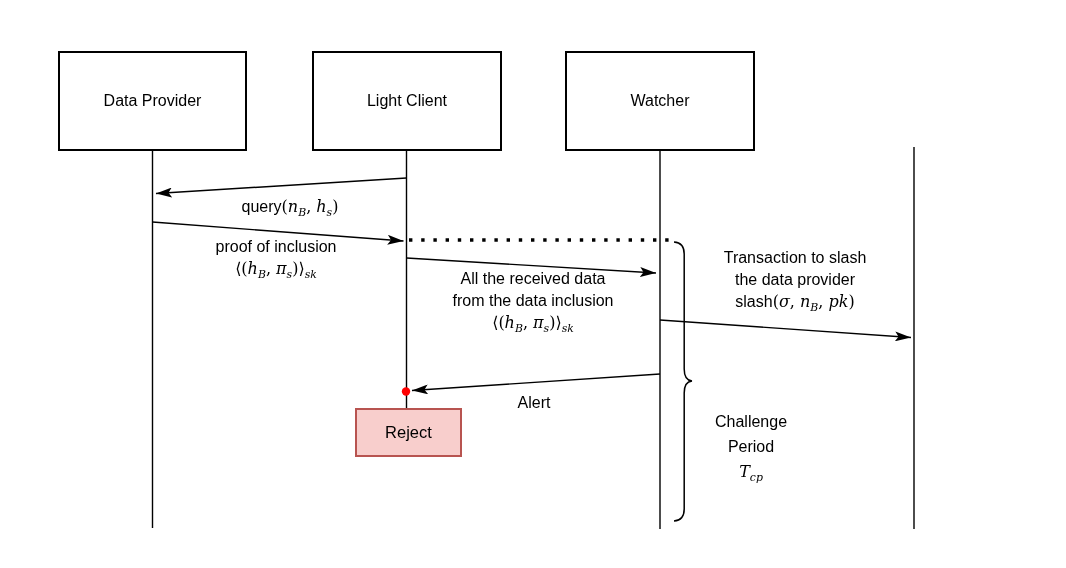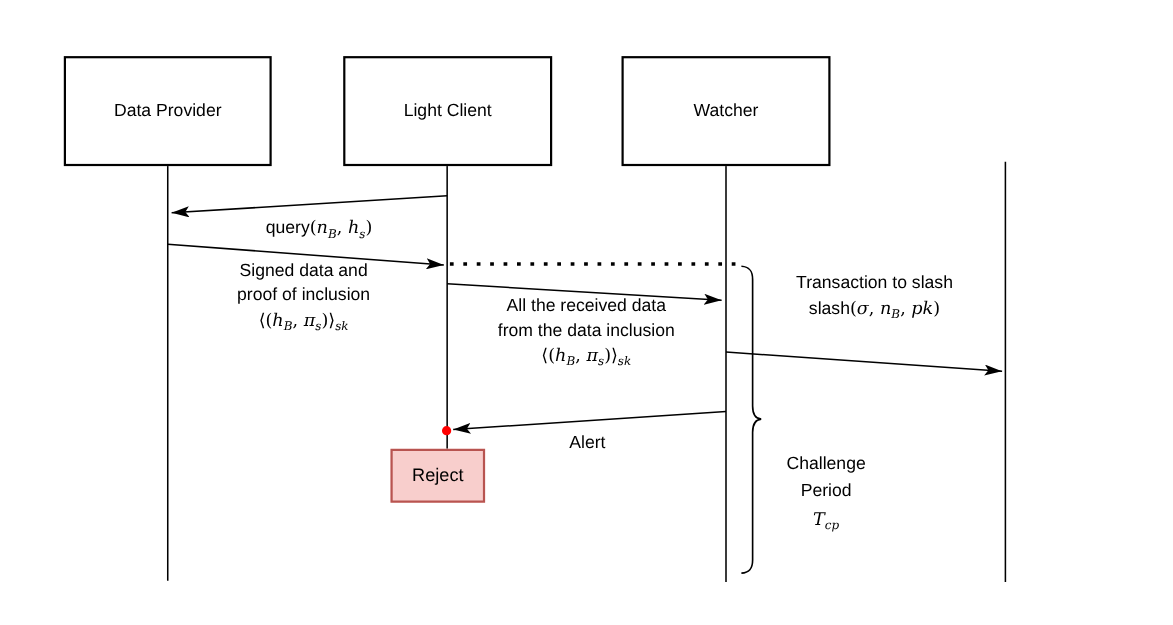--- a/index.html
+++ b/index.html
@@ -18,21 +18,21 @@
     display:flex;align-items:center;justify-content:center;
     font-size:16px;
   }
   .lbl{position:absolute;text-align:center;transform:translateX(-50%);white-space:nowrap;font-size:16px;line-height:22px;}
   .math{font-family:"DejaVu Serif","Liberation Serif",serif;font-size:16px;}
   .mi{font-family:"DejaVu Serif","Liberation Serif",serif;font-style:italic;}
   .mp{font-family:"DejaVu Serif","Liberation Serif",serif;font-style:normal;}
   .sf{font-family:"Liberation Sans",sans-serif;font-style:normal;}
   sub{font-size:0.68em;line-height:0;font-style:italic;font-family:"DejaVu Serif","Liberation Serif",serif;}
   #reject-box{
-    position:absolute;left:355px;top:408px;width:86px;height:49px;
+    position:absolute;left:355px;top:408px;width:107px;height:49px;
     box-sizing:border-box;background:#f8cecc;border:2px solid #b85450;
     display:flex;align-items:center;justify-content:center;font-size:16.5px;
   }
   #challenge-label{line-height:25px;}
 </style>
 </head>
 <body>
 
 <div id="canvas">
 
@@ -68,37 +68,37 @@
   </div>
   <div class="actor" style="left:565px;width:190px;">
     <span>Watcher</span>
   </div>
 
   <div class="lbl" style="left:290px;top:196px;">
     <span class="sf">query</span><span class="mp">(</span><span class="mi">n</span><sub>B</sub><span class="mp">, </span><span class="mi">h</span><sub>s</sub><span class="mp">)</span>
   </div>
 
   <div class="lbl" style="left:276px;top:236px;">
-    <div>Signed data and</div>
     <div>proof of inclusion</div>
     <div class="math">
       <span class="mp">⟨(</span><span class="mi">h</span><sub>B</sub><span class="mp">, </span><span class="mi">π</span><sub>s</sub><span class="mp">)⟩</span><sub>sk</sub>
     </div>
   </div>
 
   <div class="lbl" style="left:533px;top:268px;">
     <div>All the received data</div>
     <div>from the data inclusion</div>
     <div class="math">
       <span class="mp">⟨(</span><span class="mi">h</span><sub>B</sub><span class="mp">, </span><span class="mi">π</span><sub>s</sub><span class="mp">)⟩</span><sub>sk</sub>
     </div>
   </div>
 
   <div class="lbl" style="left:795px;top:247px;">
     <div>Transaction to slash</div>
+    <div>the data provider</div>
     <div class="math">
       <span class="sf">slash</span><span class="mp">(</span><span class="mi">σ</span><span class="mp">, </span><span class="mi">n</span><sub>B</sub><span class="mp">, </span><span class="mi">pk</span><span class="mp">)</span>
     </div>
   </div>
 
   <div class="lbl" style="left:534px;top:392px;">Alert</div>
 
   <div class="lbl" id="challenge-label" style="left:751px;top:363px;margin-top:46px;">
     <div>Challenge</div>
     <div>Period</div>

